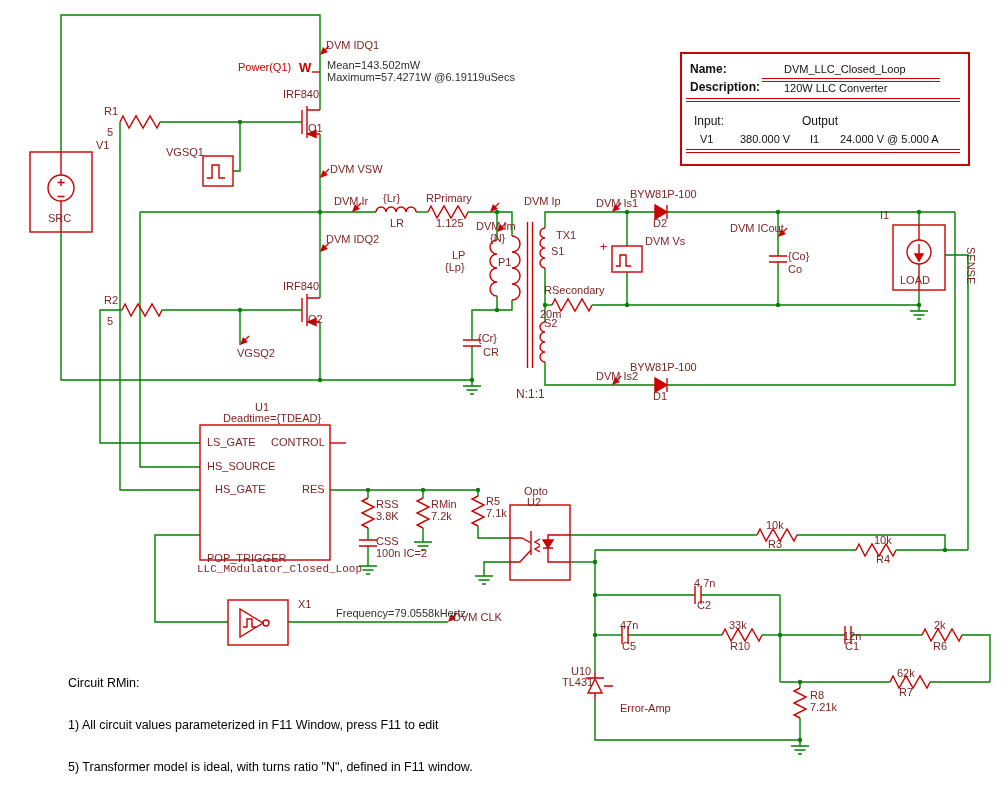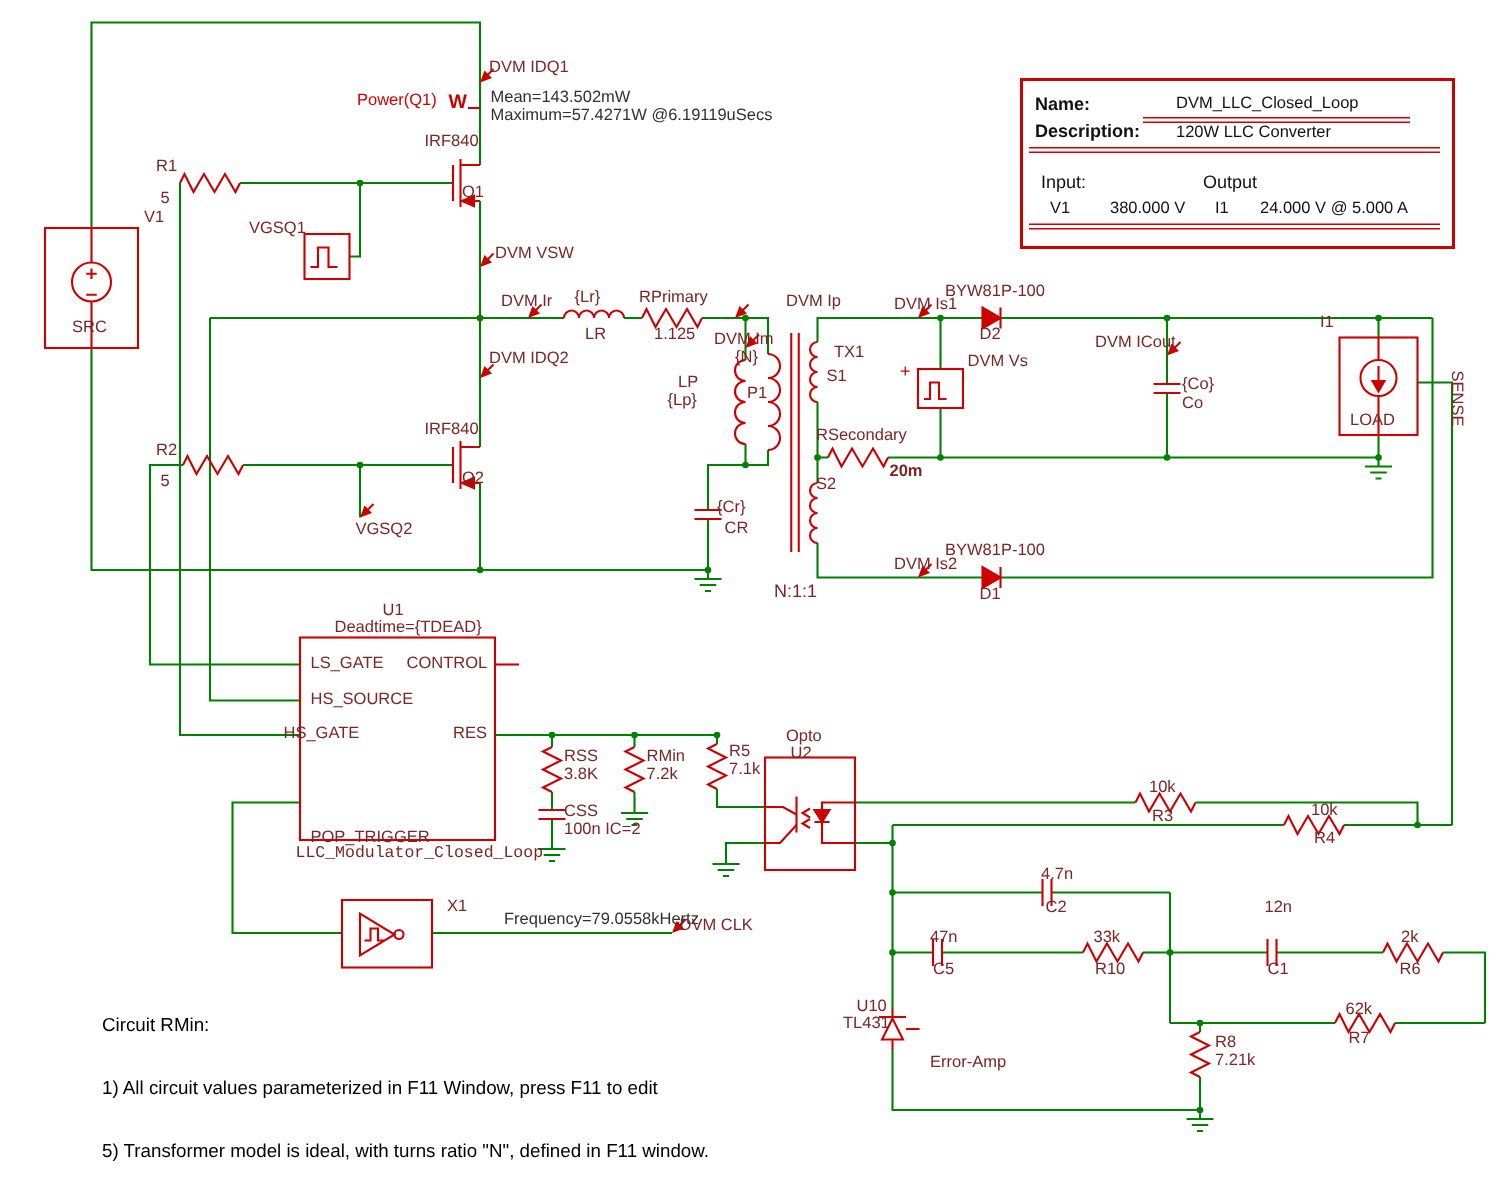--- a/index.html
+++ b/index.html
@@ -330,21 +330,21 @@
       <div class="lbl" style="left: 436px; top: 218px; color: rgb(125, 36, 36);">1.125</div>
       <div class="lbl" style="left: 480px; top: 196px; color: rgb(125, 36, 36); padding-left: 44px;">DVM Ip</div>
       <div class="lbl" style="left: 476px; top: 221px; color: rgb(125, 36, 36);">DVM Im</div>
       <div class="lbl" style="left: 490px; top: 233px; color: rgb(125, 36, 36);">{N}</div>
       <div class="lbl" style="left: 452px; top: 250px; color: rgb(125, 36, 36);">LP</div>
       <div class="lbl" style="left: 445px; top: 262px; color: rgb(125, 36, 36);">{Lp}</div>
       <div class="lbl" style="left: 498px; top: 257px; color: rgb(125, 36, 36);">P1</div>
       <div class="lbl" style="left: 556px; top: 230px; color: rgb(125, 36, 36);">TX1</div>
       <div class="lbl" style="left: 551px; top: 246px; color: rgb(125, 36, 36);">S1</div>
       <div class="lbl" style="left: 544px; top: 285px; color: rgb(125, 36, 36);">RSecondary</div>
-      <div class="lbl" style="left: 593px; top: 309px; color: rgb(125, 36, 36); font-weight: bold;">20m</div>
+      <div class="lbl" style="left: 540px; top: 309px; color: rgb(125, 36, 36);">20m</div>
       <div class="lbl" style="left: 544px; top: 318px; color: rgb(125, 36, 36);">S2</div>
       <div class="lbl" style="left: 326px; top: 234px; color: rgb(125, 36, 36);">DVM IDQ2</div>
       <div class="lbl" style="left: 283px; top: 281px; color: rgb(125, 36, 36);">IRF840</div>
       <div class="lbl" style="left: 308px; top: 314px; color: rgb(125, 36, 36);">Q2</div>
       <div class="lbl" style="left: 104px; top: 295px; color: rgb(125, 36, 36);">R2</div>
       <div class="lbl" style="left: 107px; top: 316px; color: rgb(125, 36, 36);">5</div>
       <div class="lbl" style="left: 237px; top: 348px; color: rgb(125, 36, 36);">VGSQ2</div>
       <div class="lbl" style="left: 478px; top: 333px; color: rgb(125, 36, 36);">{Cr}</div>
       <div class="lbl" style="left: 483px; top: 347px; color: rgb(125, 36, 36);">CR</div>
       <div class="lbl" style="left: 516px; top: 388px; color: rgb(125, 36, 36); font-size: 12px;">N:1:1</div>
@@ -359,21 +359,21 @@
       <div class="lbl" style="left: 880px; top: 210px; color: rgb(125, 36, 36);">I1</div>
       <div class="lbl" style="left: 900px; top: 275px; color: rgb(125, 36, 36);">LOAD</div>
       <div class="lbl" style="left: 976px; top: 247px; color: rgb(125, 36, 36); transform: rotate(90deg); transform-origin: 0px 0px;">SENSE</div>
       <div class="lbl" style="left: 596px; top: 371px; color: rgb(125, 36, 36);">DVM Is2</div>
       <div class="lbl" style="left: 630px; top: 362px; color: rgb(125, 36, 36);">BYW81P-100</div>
       <div class="lbl" style="left: 653px; top: 391px; color: rgb(125, 36, 36);">D1</div>
       <div class="lbl" style="left: 255px; top: 402px; color: rgb(125, 36, 36);">U1</div>
       <div class="lbl" style="left: 223px; top: 413px; color: rgb(125, 36, 36);">Deadtime={TDEAD}</div>
       <div class="lbl" style="left: 207px; top: 437px; color: rgb(125, 36, 36);">LS_GATE</div>
       <div class="lbl" style="left: 207px; top: 461px; color: rgb(125, 36, 36);">HS_SOURCE</div>
-      <div class="lbl" style="left: 189px; top: 484px; color: rgb(125, 36, 36);">HS_GATE</div>
+      <div class="lbl" style="left: 215px; top: 484px; color: rgb(125, 36, 36);">HS_GATE</div>
       <div class="lbl" style="left: 207px; top: 529px; color: rgb(125, 36, 36); margin-top: 24px;">POP_TRIGGER</div>
       <div class="lbl" style="left: 271px; top: 437px; color: rgb(125, 36, 36);">CONTROL</div>
       <div class="lbl" style="left: 302px; top: 484px; color: rgb(125, 36, 36);">RES</div>
       <div class="lbl" style="left: 197px; top: 564px; color: rgb(125, 36, 36); font-family: Liberation Mono, monospace;">LLC_Modulator_Closed_Loop</div>
       <div class="lbl" style="left: 376px; top: 499px; color: rgb(125, 36, 36);">RSS</div>
       <div class="lbl" style="left: 376px; top: 511px; color: rgb(125, 36, 36);">3.8K</div>
       <div class="lbl" style="left: 431px; top: 499px; color: rgb(125, 36, 36);">RMin</div>
       <div class="lbl" style="left: 431px; top: 511px; color: rgb(125, 36, 36);">7.2k</div>
       <div class="lbl" style="left: 486px; top: 496px; color: rgb(125, 36, 36);">R5</div>
       <div class="lbl" style="left: 486px; top: 508px; color: rgb(125, 36, 36);">7.1k</div>
@@ -387,21 +387,21 @@
       <div class="lbl" style="left: 766px; top: 520px; color: rgb(125, 36, 36);">10k</div>
       <div class="lbl" style="left: 768px; top: 539px; color: rgb(125, 36, 36);">R3</div>
       <div class="lbl" style="left: 874px; top: 535px; color: rgb(125, 36, 36);">10k</div>
       <div class="lbl" style="left: 876px; top: 554px; color: rgb(125, 36, 36);">R4</div>
       <div class="lbl" style="left: 694px; top: 578px; color: rgb(125, 36, 36);">4.7n</div>
       <div class="lbl" style="left: 697px; top: 600px; color: rgb(125, 36, 36);">C2</div>
       <div class="lbl" style="left: 620px; top: 620px; color: rgb(125, 36, 36);">47n</div>
       <div class="lbl" style="left: 622px; top: 641px; color: rgb(125, 36, 36);">C5</div>
       <div class="lbl" style="left: 729px; top: 620px; color: rgb(125, 36, 36);">33k</div>
       <div class="lbl" style="left: 730px; top: 641px; color: rgb(125, 36, 36);">R10</div>
-      <div class="lbl" style="left: 843px; top: 600px; color: rgb(125, 36, 36);">12n</div>
+      <div class="lbl" style="left: 843px; top: 631px; color: rgb(125, 36, 36);">12n</div>
       <div class="lbl" style="left: 845px; top: 641px; color: rgb(125, 36, 36);">C1</div>
       <div class="lbl" style="left: 934px; top: 620px; color: rgb(125, 36, 36);">2k</div>
       <div class="lbl" style="left: 933px; top: 641px; color: rgb(125, 36, 36);">R6</div>
       <div class="lbl" style="left: 897px; top: 668px; color: rgb(125, 36, 36);">62k</div>
       <div class="lbl" style="left: 899px; top: 687px; color: rgb(125, 36, 36);">R7</div>
       <div class="lbl" style="left: 810px; top: 690px; color: rgb(125, 36, 36);">R8</div>
       <div class="lbl" style="left: 810px; top: 702px; color: rgb(125, 36, 36);">7.21k</div>
       <div class="lbl" style="left: 571px; top: 666px; color: rgb(125, 36, 36);">U10</div>
       <div class="lbl" style="left: 562px; top: 677px; color: rgb(125, 36, 36);">TL431</div>
       <div class="lbl" style="left: 620px; top: 703px; color: rgb(125, 36, 36);">Error-Amp</div>

